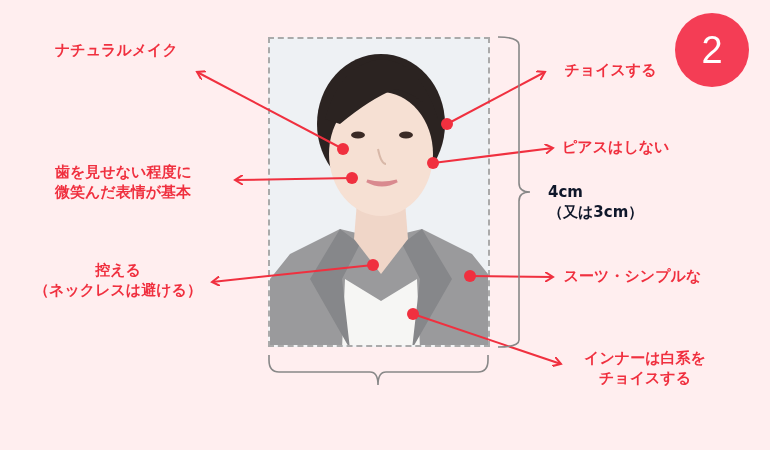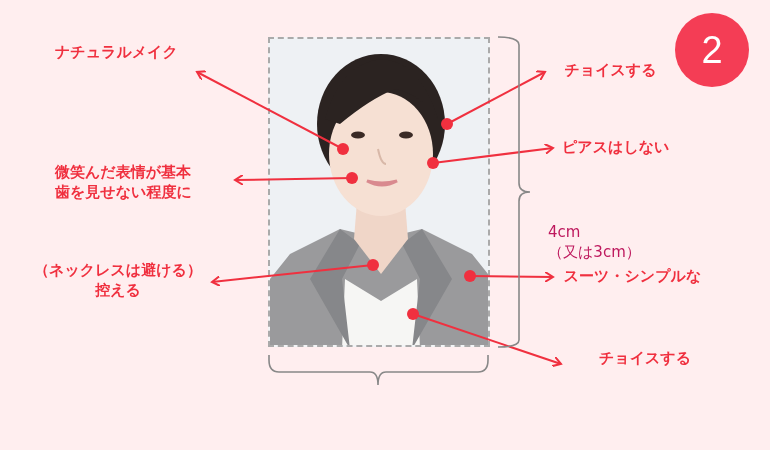--- a/index.html
+++ b/index.html
@@ -1,18 +1,18 @@
 <!DOCTYPE html>
 <html><head>
 <meta charset="utf-8">
 <style>
   html,body{margin:0;padding:0;}
   body{width:770px;height:450px;background:#ffeeef;position:relative;overflow:hidden;font-family:"DejaVu Sans","Liberation Sans",sans-serif;}
   .lbl{position:absolute;color:#f0303f;font-weight:bold;font-size:15px;line-height:20px;white-space:nowrap;text-align:center;}
-  .dim{position:absolute;color:#be185d;font-weight:normal;font-size:15px;line-height:20px;white-space:nowrap;margin-top:40px;}
+  .dim{position:absolute;color:#0f172a;font-weight:bold;font-size:15px;line-height:20px;white-space:nowrap;}
   .photo{position:absolute;left:268px;top:37px;width:222px;height:310px;border:2px dashed #aaa;box-sizing:border-box;background:#f2f4f6;overflow:hidden;}
   .badge{position:absolute;left:675px;top:13px;width:74px;height:74px;border-radius:50%;background:#f43d55;color:#fff;font-family:"Liberation Sans",sans-serif;font-size:38px;line-height:74px;text-align:center;}
   svg.over{position:absolute;left:0;top:0;}
 </style>
 </head>
 <body>
 
 <div class="photo">
   <svg width="222" height="310" viewBox="0 0 222 310">
     <rect width="222" height="310" fill="#eef1f4"></rect>
@@ -66,42 +66,43 @@
     <circle cx="413" cy="314" r="6"></circle>
   </g>
 
   <path d="M498 37 Q519 37 519 45 L519 183 Q519 192 530 192 Q519 192 519 201 L519 340 Q519 347 498 347" stroke="#888" stroke-width="1.6" fill="none"></path>
 
   <path d="M269 355 L269 360 Q269 372 279 372 L370 372 Q378 372 378 385 Q378 372 386 372 L478 372 Q488 372 488 360 L488 355" stroke="#888" stroke-width="1.6" fill="none"></path>
 </svg>
 
 <div class="badge">2</div>
 
-<div class="lbl" style="left:55px;top:42px;">
+<div class="lbl" style="left:55px;top:42px;font-family:Liberation Mono, monospace;">
   <div>ナチュラルメイク</div>
 </div>
 <div class="lbl" style="left:55px;top:162px;text-align:left;">
+  <div>歯を見せない程度に</div>
   <div>微笑んだ表情が基本</div>
-  <div>歯を見せない程度に</div>
 </div>
 <div class="lbl" style="left:28px;top:260px;width:180px;">
+  <div>控える</div>
   <div>（ネックレスは避ける）</div>
-  <div>控える</div>
 </div>
 
 <div class="lbl" style="left:548px;top:60px;width:125px;">
   <div>チョイスする</div>
 </div>
 <div class="lbl" style="left:562px;top:137px;">
   <div>ピアスはしない</div>
 </div>
 <div class="lbl" style="left:560px;top:266px;width:145px;">
   <div>スーツ・シンプルな</div>
 </div>
 <div class="lbl" style="left:570px;top:348px;width:150px;">
+  <div>インナーは白系を</div>
   <div>チョイスする</div>
 </div>
 
 <div class="dim" style="left:548px;top:182px;">
   <div>4cm</div>
   <div>（又は3cm）</div>
 </div>
 <div class="dim" style="left:338px;top:396px;">
 </div>
 

